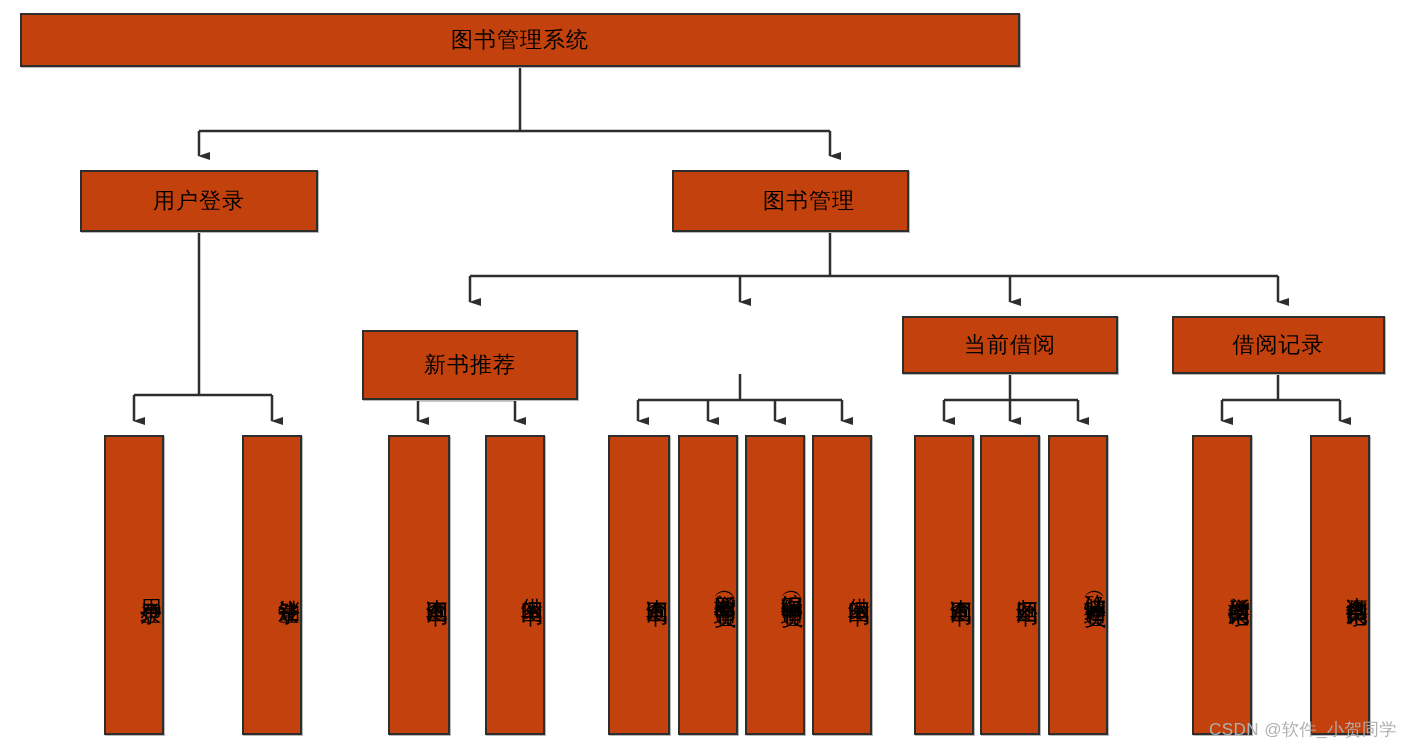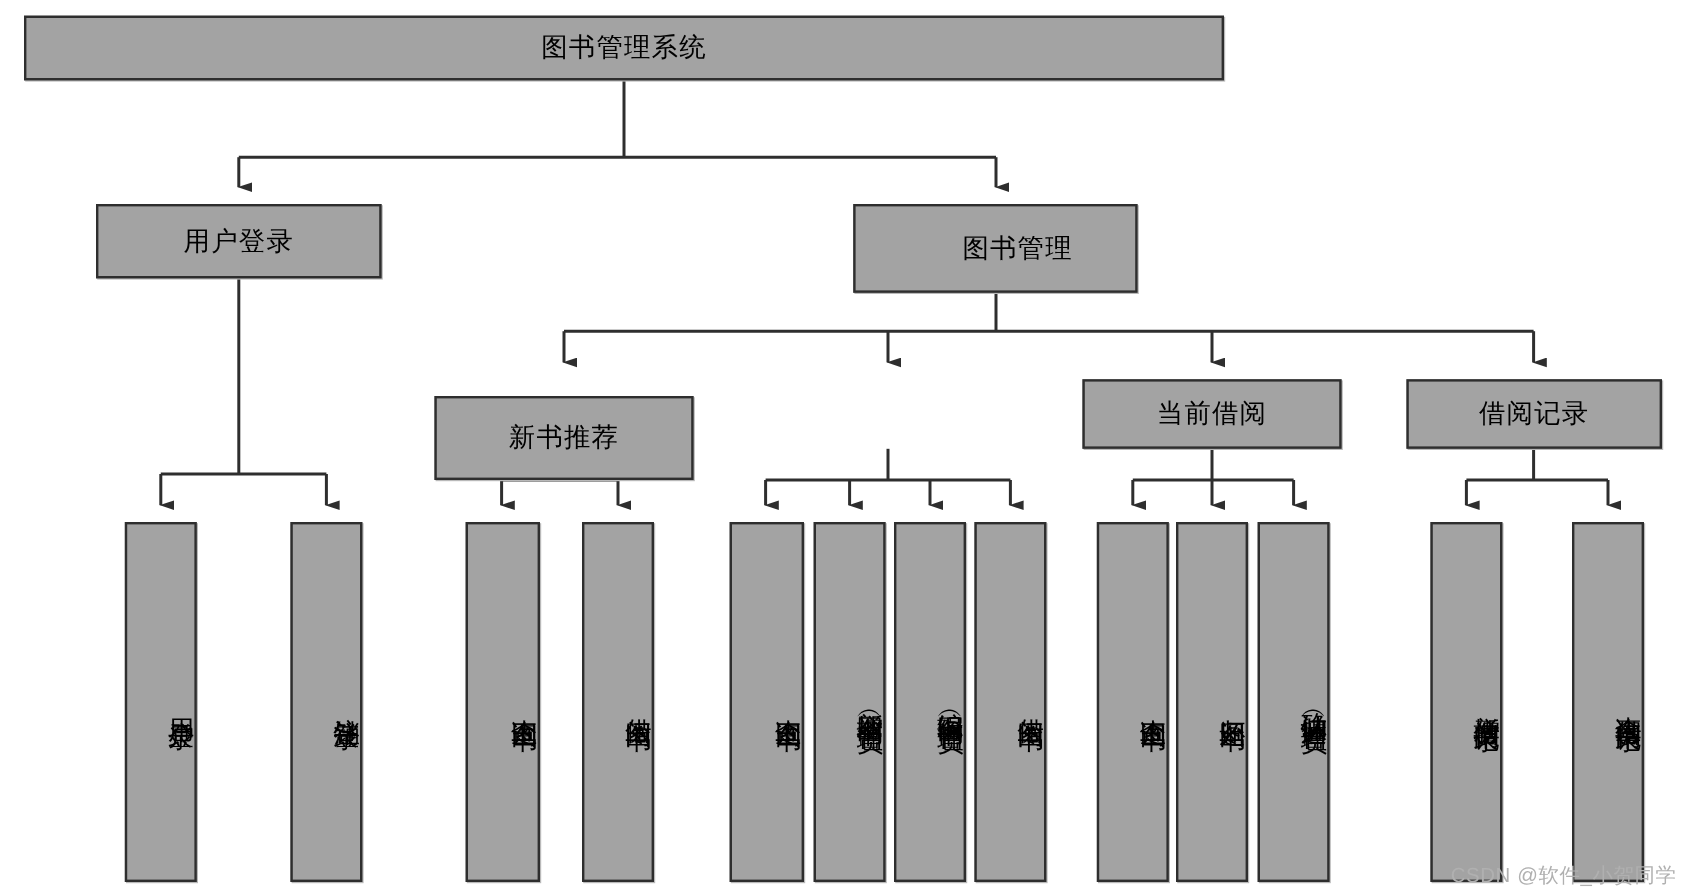--- a/index.html
+++ b/index.html
@@ -13,21 +13,21 @@
   #canvas {
     position: relative;
     width: 1405px;
     height: 747px;
     background: #ffffff;
     overflow: hidden;
   }
   .node {
     position: absolute;
     box-sizing: border-box;
-    background: #a3a3a3;
+    background: #c2410c;
     border: 2px solid #2e2e2e;
     box-shadow: 1px 1px 0 #b9b9b9;
     display: flex;
     align-items: center;
     justify-content: center;
     color: #000000;
     text-align: right;
   }
   .node.horiz {
     font-size: 22px;
@@ -119,21 +119,21 @@
     </g>
   </svg>
 
   <div class="node horiz" style="left:20px;top:13px;width:1000px;height:54px;">
     <span>图书管理系统</span>
   </div>
 
   <div class="node horiz" style="left:80px;top:170px;width:238px;height:62px;">
     <span>用户登录</span>
   </div>
-  <div class="node horiz" style="left:711px;top:170px;width:237px;height:74px;padding-left:37px;">
+  <div class="node horiz" style="left:672px;top:170px;width:237px;height:62px;padding-left:37px;">
     <span>图书管理</span>
   </div>
 
   <div class="node horiz" style="left:362px;top:330px;width:216px;height:70px;">
     <span>新书推荐</span>
   </div>
   <div class="node horiz" style="left:902px;top:316px;width:216px;height:58px;">
     <span>当前借阅</span>
   </div>
   <div class="node horiz" style="left:1172px;top:316px;width:213px;height:58px;">

